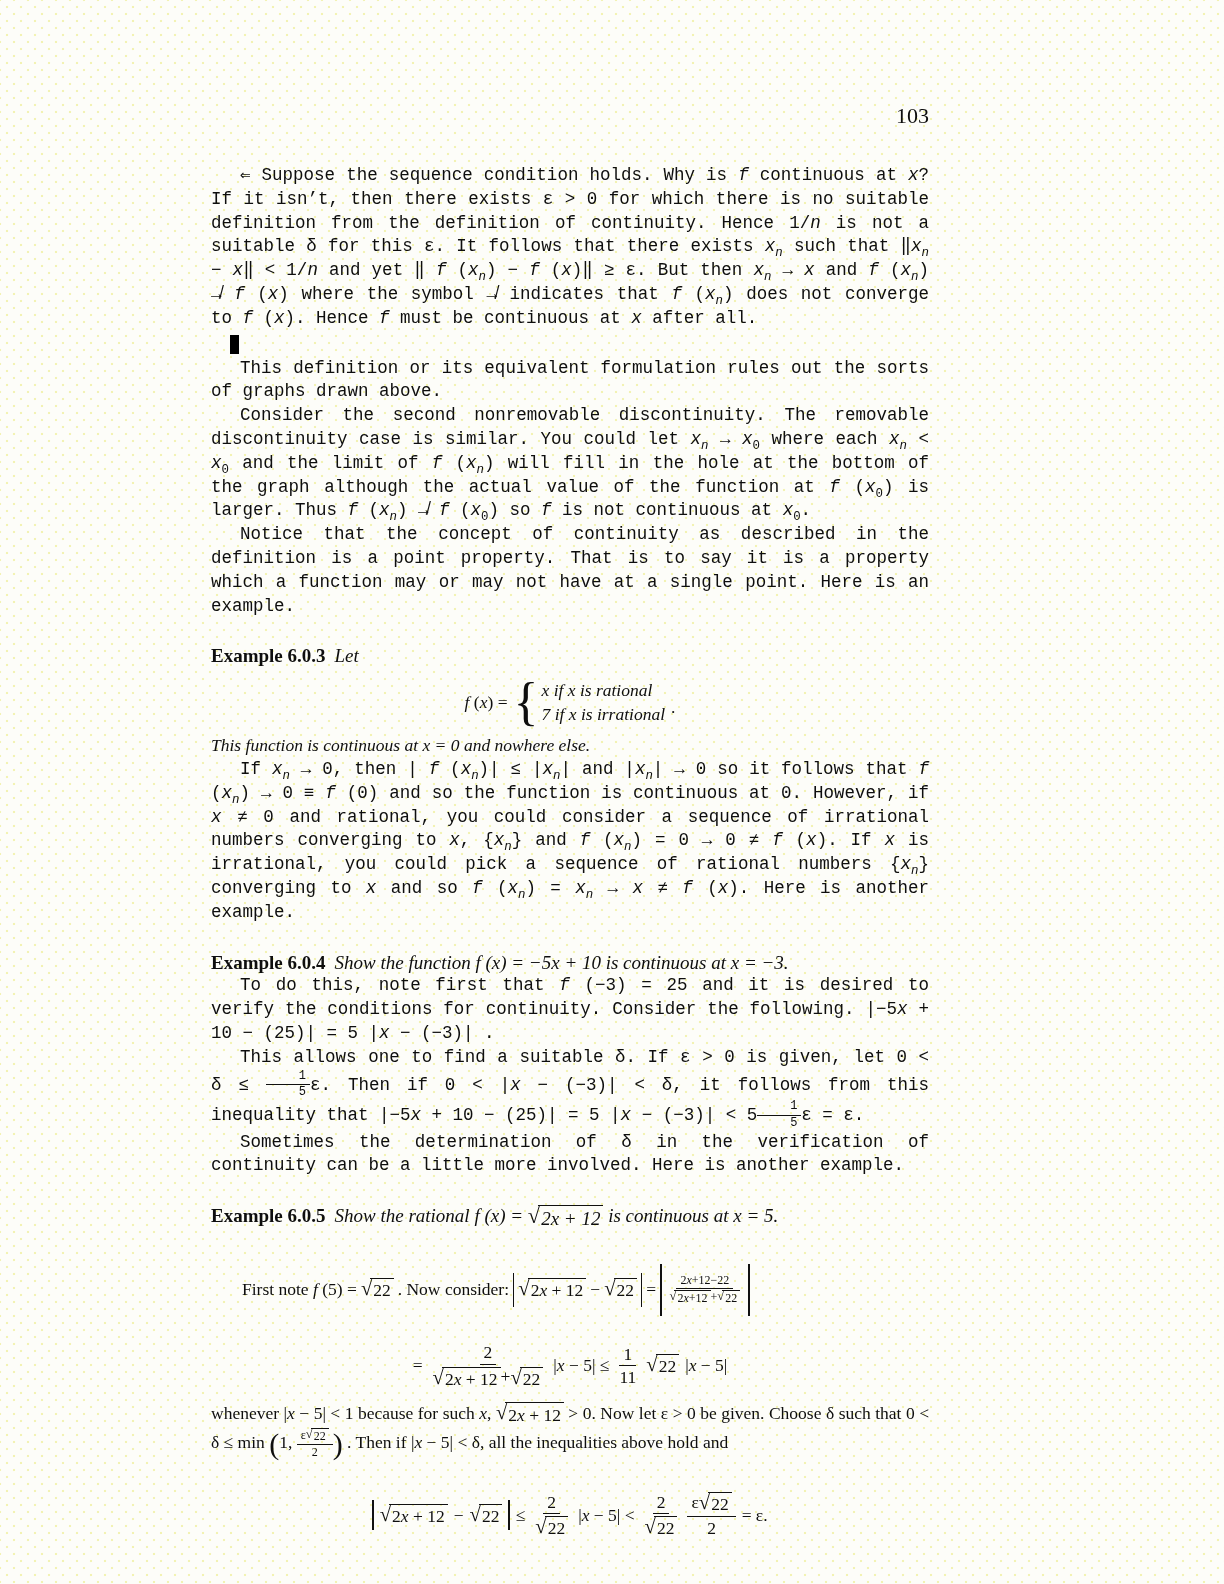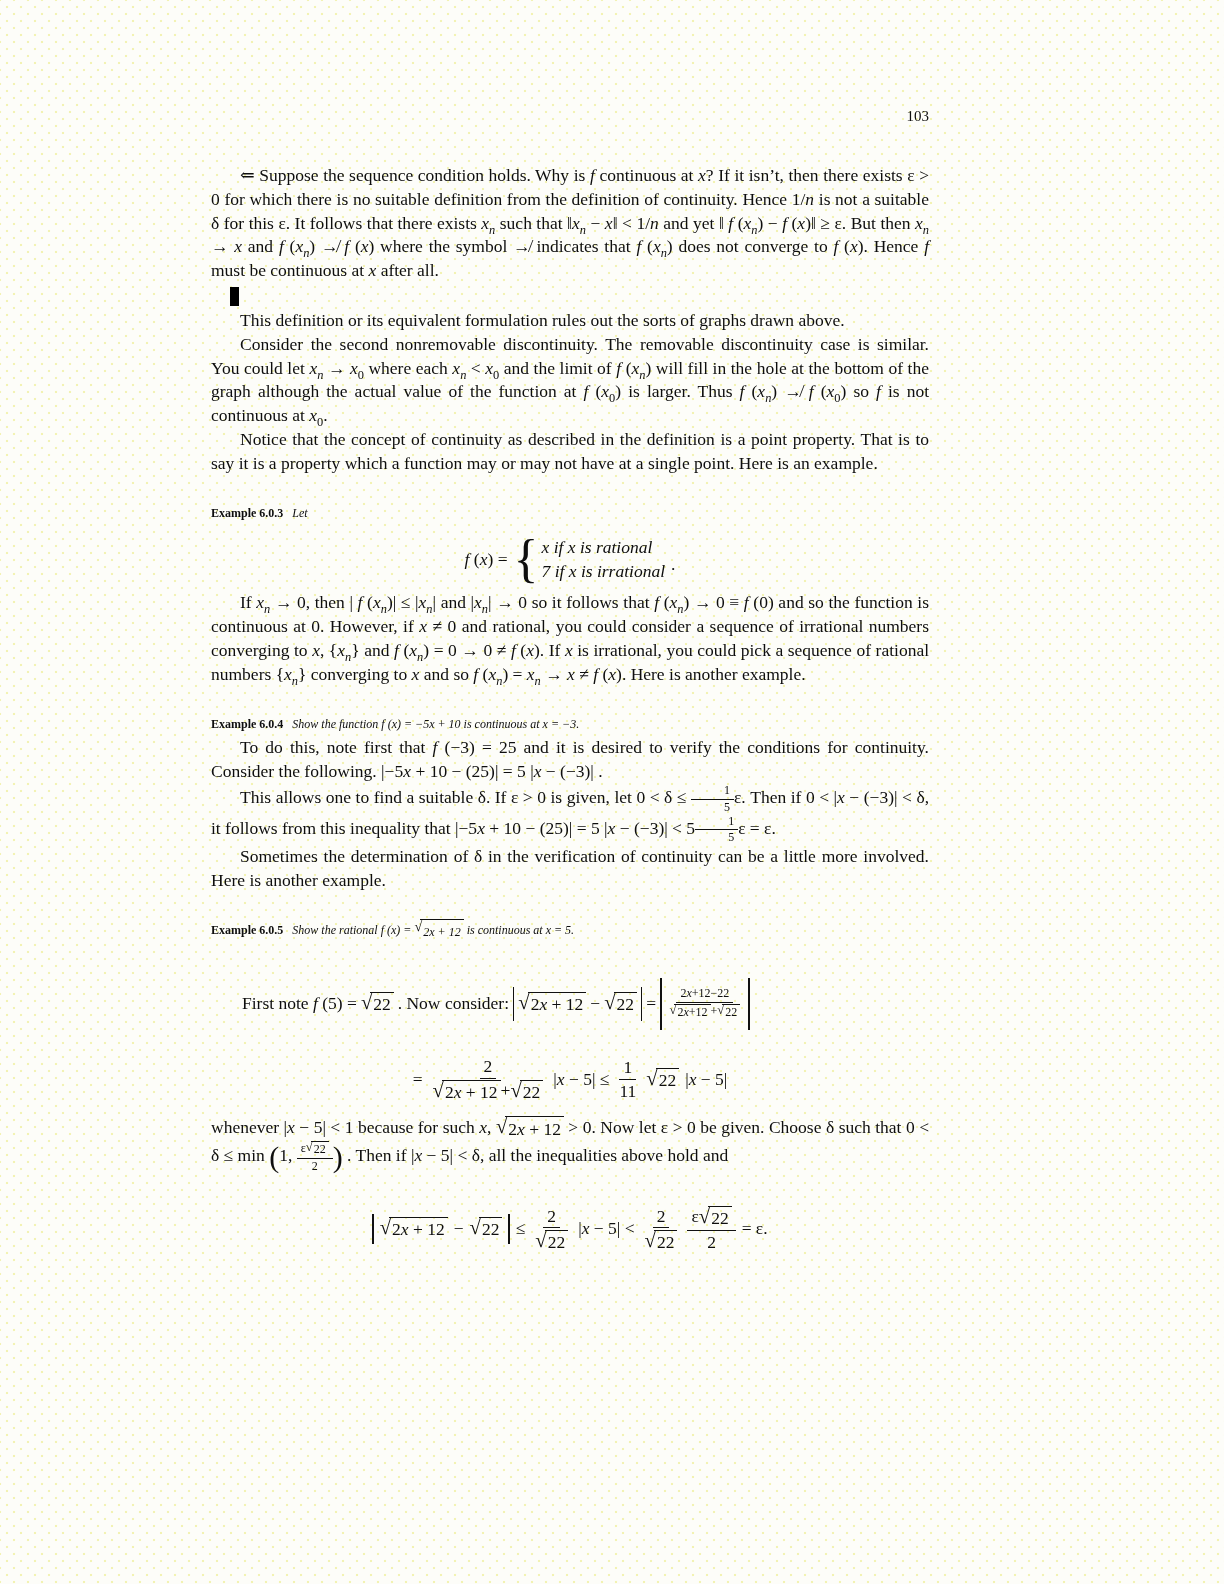--- a/index.html
+++ b/index.html
@@ -8,28 +8,28 @@
     background-color:#fdfdf9;
     background-image:
       radial-gradient(circle, rgba(232,232,110,0.5) 1.1px, rgba(232,232,110,0) 1.6px),
       radial-gradient(circle, rgba(232,232,110,0.5) 1.1px, rgba(232,232,110,0) 1.6px);
     background-size:14px 14px;
     background-position:0 0, 7px 7px;
     font-family:"Liberation Serif","DejaVu Serif",serif;
     color:#0e0e0e;
   }
   .content { position:absolute; left:211px; top:104px; width:718px; }
-  .page-number { text-align:right; font-size:15px; line-height:24px; margin-bottom:36px; }
+  .page-number { text-align:right; font-size:22px; line-height:24px; margin-bottom:36px; }
   p.body { margin:0; font-size:17.5px; line-height:23.8px; text-align:justify; }
-  .indent { text-indent:29px; }
+  .indent { text-indent:29px;font-family:Liberation Mono, monospace; }
   i { font-style:italic; }
   sub { font-size:71%; line-height:0; }
   .qed { margin:4px 0 2px 19px; height:20px; }
   .qed-inner { display:inline-block; width:9px; height:19px; background:#000; }
-  .example { margin:26px 0 0 0; font-size:12px; line-height:23.8px; }
+  .example { margin:26px 0 0 0; font-size:19px; line-height:23.8px; }
   .ex-label { font-weight:bold; margin-right:9px; }
   .ex-text { font-style:italic; }
   .equation { display:flex; justify-content:center; align-items:center; font-size:17.5px; }
   .equation > * { margin:0 3px; }
   
   .frac { display:inline-flex; flex-direction:column; align-items:center; vertical-align:middle; line-height:1.18; }
   .frac .num { border-bottom:1.3px solid #111; padding:0 4px 1px 4px; text-align:center; }
   .frac .den { padding:1px 4px 0 4px; text-align:center; }
   .frac.sm { font-size:12px; line-height:1.15; }
   
@@ -74,20 +74,21 @@
     <div class="equation cases">
       <span><i>f</i> (<i>x</i>) =</span>
       <span class="cases-brace">{</span>
       <span class="cases-lines">
         <span>x if x is rational</span>
         <span>7 if x is irrational</span>
       </span>
       <span class="cases-period">.</span>
     </div>
 
+    <p class="body ex-text">This function is continuous at x = 0 and nowhere else.</p>
 
     <p class="body indent mt21">If <i>x</i><sub><i>n</i></sub> → 0, then | <i>f</i> (<i>x</i><sub><i>n</i></sub>)| ≤ |<i>x</i><sub><i>n</i></sub>| and |<i>x</i><sub><i>n</i></sub>| → 0 so it follows that <i>f</i> (<i>x</i><sub><i>n</i></sub>) → 0 ≡ <i>f</i> (0) and so the function is continuous at 0.  However, if <i>x</i> ≠ 0 and rational, you could consider a sequence of irrational numbers converging to <i>x</i>, {<i>x</i><sub><i>n</i></sub>} and <i>f</i> (<i>x</i><sub><i>n</i></sub>) = 0 → 0 ≠ <i>f</i> (<i>x</i>).  If <i>x</i> is irrational, you could pick a sequence of rational numbers {<i>x</i><sub><i>n</i></sub>} converging to <i>x</i> and so <i>f</i> (<i>x</i><sub><i>n</i></sub>) = <i>x</i><sub><i>n</i></sub> → <i>x</i> ≠ <i>f</i> (<i>x</i>). Here is another example.</p>
 
     <div class="example">
       <span class="ex-label">Example 6.0.4</span><span class="ex-text">Show the function f (x) = −5x + 10 is continuous at x = −3.</span>
     </div>
 
     <p class="body indent mt20">To do this, note first that <i>f</i> (−3) = 25 and it is desired to verify the conditions for continuity. Consider the following. |−5<i>x</i> + 10 − (25)| = 5 |<i>x</i> − (−3)| .</p>
 
     <p class="body indent">

